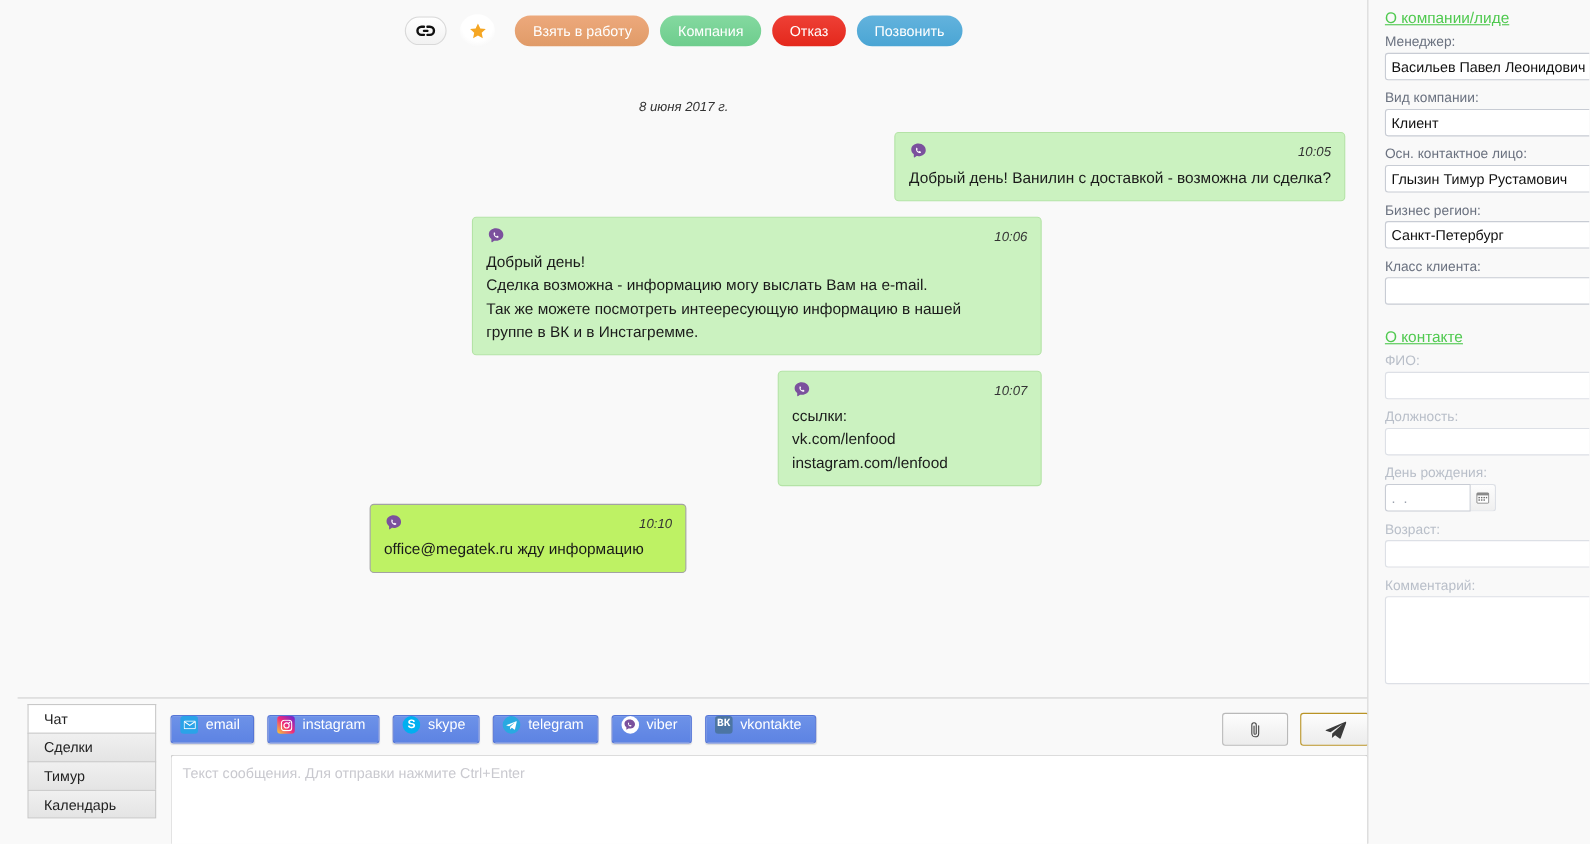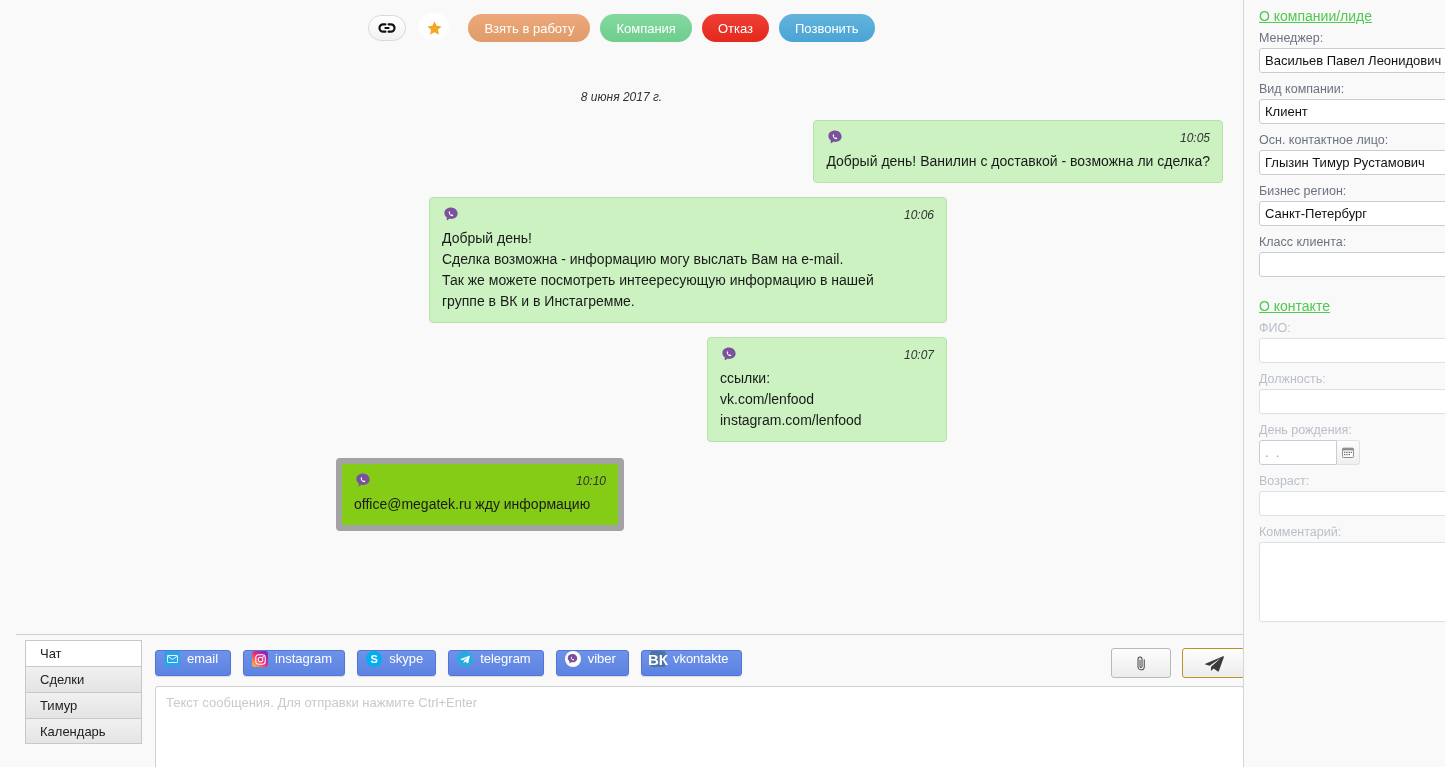--- a/index.html
+++ b/index.html
@@ -65,21 +65,21 @@
   .msg-row.left  { justify-content: flex-start; }
   .msg-row.right { justify-content: flex-end; }
   .msg-row.center-l { justify-content: flex-start; padding-left: 336px; }
   .msg-row.center-r { justify-content: flex-end; padding-right: 296px; }
 
   .bubble {
     border-radius: 4px; padding: 8px 12px 10px 12px;
     position: relative; min-width: 180px;
   }
   .bubble.out { background: #cbf2c0; border: 1px solid #b4e3a6; }
-  .bubble.in  { background: #84cc16; border: 6px solid #a3a3a3; }
+  .bubble.in  { background: #bef264; border: 1px solid #a3a3a3; }
 
   .bubble-head {
     display: flex; align-items: flex-start; justify-content: space-between;
     gap: 30px; margin-bottom: 4px;
   }
   .bubble-time {
     font-size: 12px; font-style: italic; color: #333;
     line-height: 18px; white-space: nowrap;
   }
   .bubble-text {
@@ -358,21 +358,21 @@
               <svg width="13" height="13" viewBox="0 0 24 24">
                   <path d="M12 2C7 2 3.2 5 3.2 9.3c0 2.4 1.2 4.5 3.1 5.8v3.3c0 .5.5.8.9.5l2.5-1.8c.7.1 1.5.2 2.3.2 5 0 8.8-3 8.8-7.3S17 2 12 2z" fill="#7b519d"></path>
                   <path d="M9.3 7.1c.3-.2.7-.1.9.2l.7 1.1c.2.3.1.6-.1.8l-.4.4c-.1.1-.1.3 0 .5.3.7.9 1.3 1.6 1.6.2.1.4.1.5 0l.4-.4c.2-.2.5-.3.8-.1l1.1.7c.3.2.4.6.2.9-.4.6-1.1.9-1.8.8-2-.3-3.9-2.2-4.2-4.2-.1-.7.2-1.4.3-2.3z" fill="#fff"></path>
                 </svg>
             </span>
             <span>viber</span>
           </div>
 
           <div class="chan">
             <span class="chan-ic" style="background:#4c75a3">
-              <span style="color:#fff;font-size:15px;font-weight:bold;font-family:Liberation Sans, sans-serif;line-height:1">ВК</span>
+              <span style="color:#fff;font-size:10px;font-weight:bold;font-family:Liberation Mono, monospace;line-height:1">ВК</span>
             </span>
             <span>vkontakte</span>
           </div>
         </div>
 
         <div id="composer-actions">
           <div class="act-btn">
             <svg width="11" height="17" viewBox="0 0 12 18">
               <path d="M9 5v7.5a3.4 3.4 0 0 1-6.8 0V4.2a2.2 2.2 0 0 1 4.4 0v8.1a1.1 1.1 0 0 1-2.2 0V5.2" fill="none" stroke="#444" stroke-width="1.1" stroke-linecap="round"></path>
             </svg>

